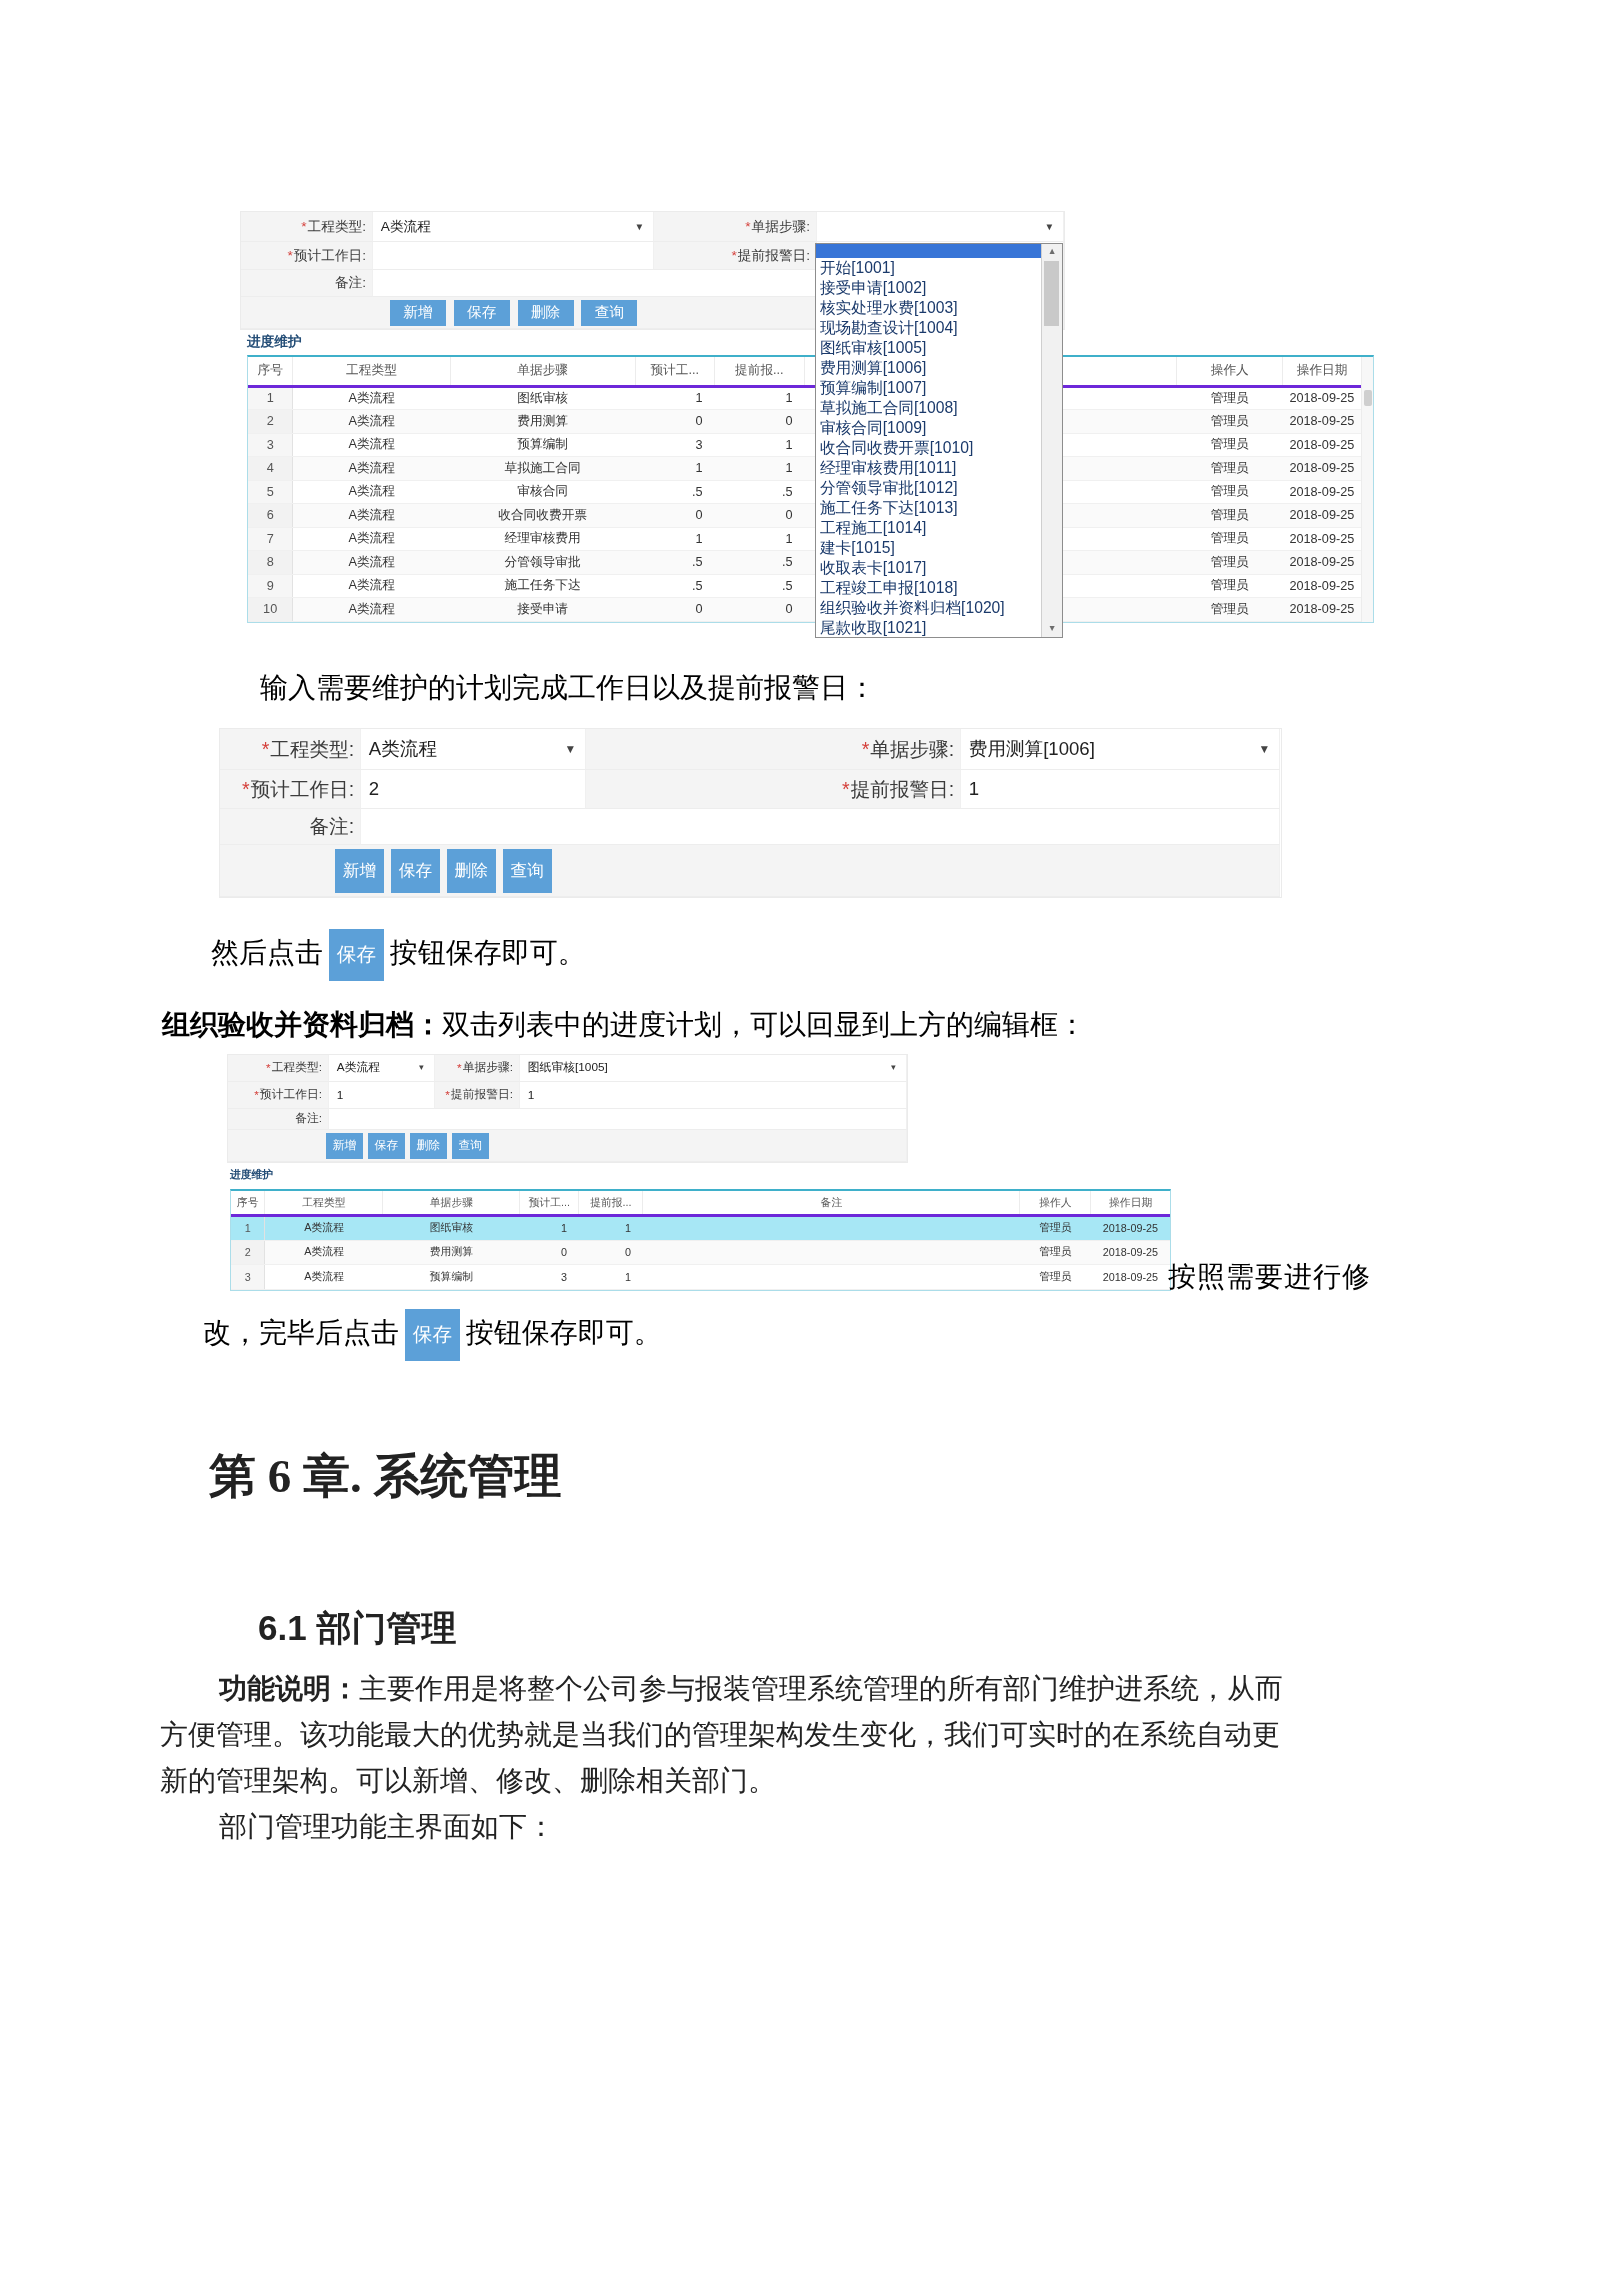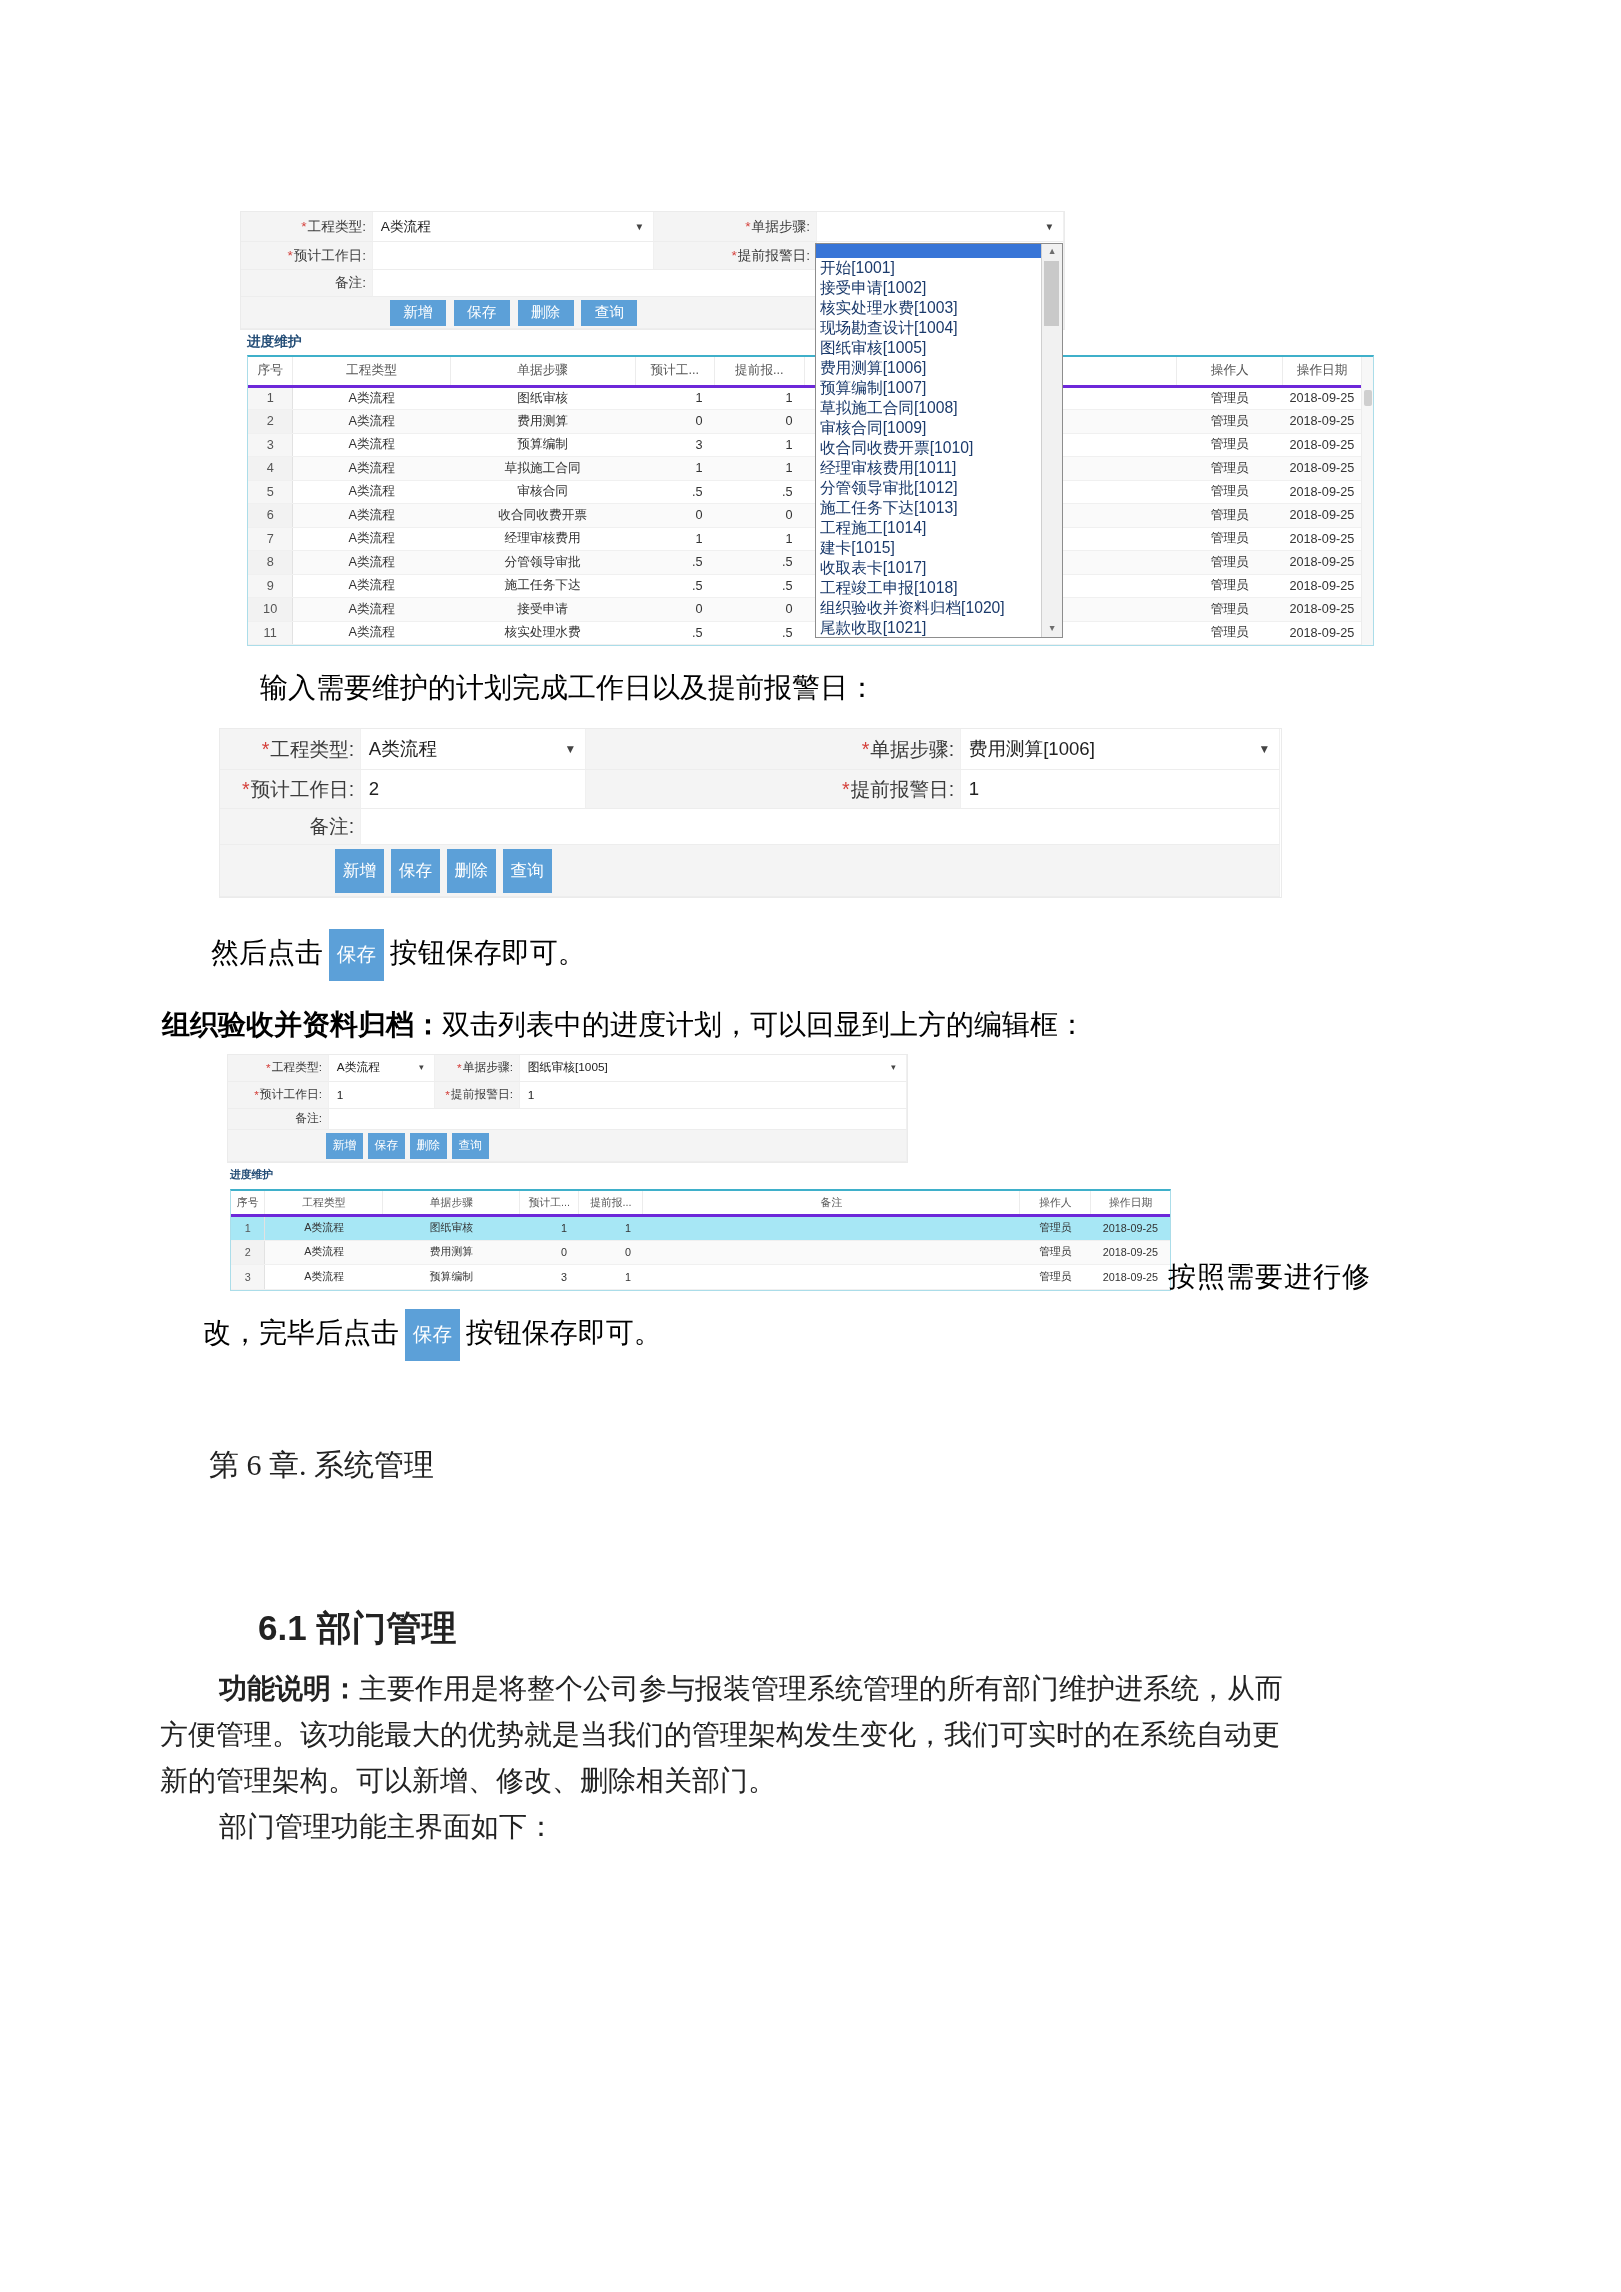--- a/index.html
+++ b/index.html
@@ -9,21 +9,21 @@
 .abs{position:absolute;}
 
 
 .doc{font-family:"Liberation Serif","DejaVu Serif",serif;font-size:28px;color:#000;white-space:nowrap;}
 .doc b{font-family:"Liberation Sans","DejaVu Sans",sans-serif;font-weight:700;}
 .clickline{display:flex;align-items:center;}
 .clickline span{line-height:1.1;padding-bottom:3.9px;}
 .inline-btn{width:55px;height:52px;background:#5ca0d8;color:#fff;margin:0 5.9px;
   font-family:"Liberation Sans","DejaVu Sans",sans-serif;font-size:19.6px;
   display:flex;align-items:center;justify-content:center;flex:0 0 auto;}
-.chapter{font-family:"Liberation Serif","DejaVu Serif",serif;font-size:30px;font-weight:400;white-space:nowrap;}
+.chapter{font-family:"Liberation Serif","DejaVu Serif",serif;font-size:47px;font-weight:700;white-space:nowrap;}
 .section{font-family:"Liberation Sans","DejaVu Sans",sans-serif;font-size:35px;font-weight:700;white-space:nowrap;}
 .para-line{font-family:"Liberation Serif","DejaVu Serif",serif;font-size:28px;line-height:46px;white-space:nowrap;}
 .ind{padding-left:59px;}
 
 
 .uiform{display:grid;background:#fff;border:1px solid #ebebeb;}
 .uiform>div{border-bottom:1px solid #ededed;border-right:1px solid #f0f0f0;display:flex;align-items:center;}
 .lbl{background:#f4f4f4;justify-content:flex-end;color:#3c3c3c;padding-right:5.9px;white-space:nowrap;}
 .fld{background:#fff;position:relative;padding-left:7.8px;color:#222;white-space:nowrap;}
 .star{color:#d43f3a;margin-right:1px;}
@@ -276,30 +276,20 @@
               <td>10</td>
               <td>A类流程</td>
               <td>接受申请</td>
               <td class="num">0</td>
               <td class="num">0</td>
               <td></td>
               <td>管理员</td>
               <td>2018-09-25</td>
             </tr>
 
-            <tr>
-              <td>11</td>
-              <td>A类流程</td>
-              <td>核实处理水费</td>
-              <td class="num">.5</td>
-              <td class="num">.5</td>
-              <td></td>
-              <td>管理员</td>
-              <td>2018-09-25</td>
-            </tr>
           </tbody>
       </table>
       <div class="scrollstrip">
           <div class="scrollthumb"></div>
         </div>
     </div>
 
     <div class="dd">
       <div class="dd-hl"></div>
       <div>

